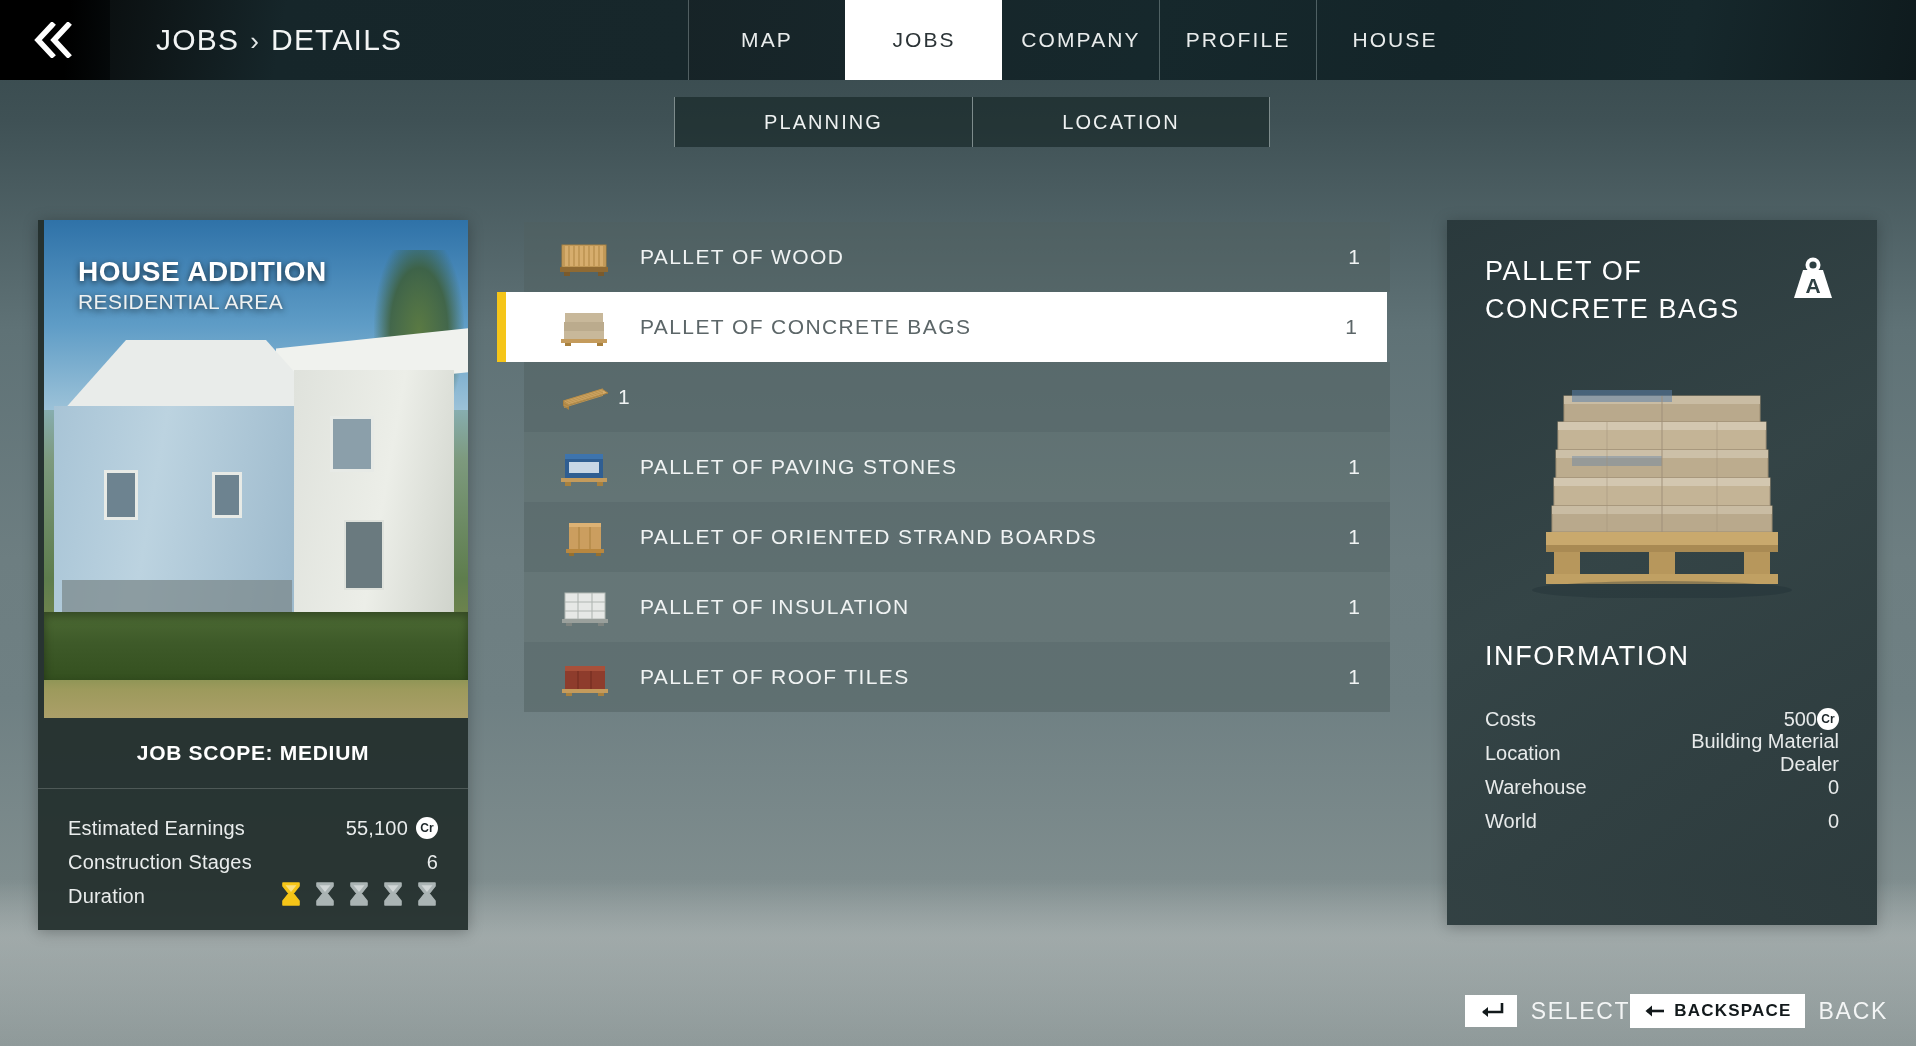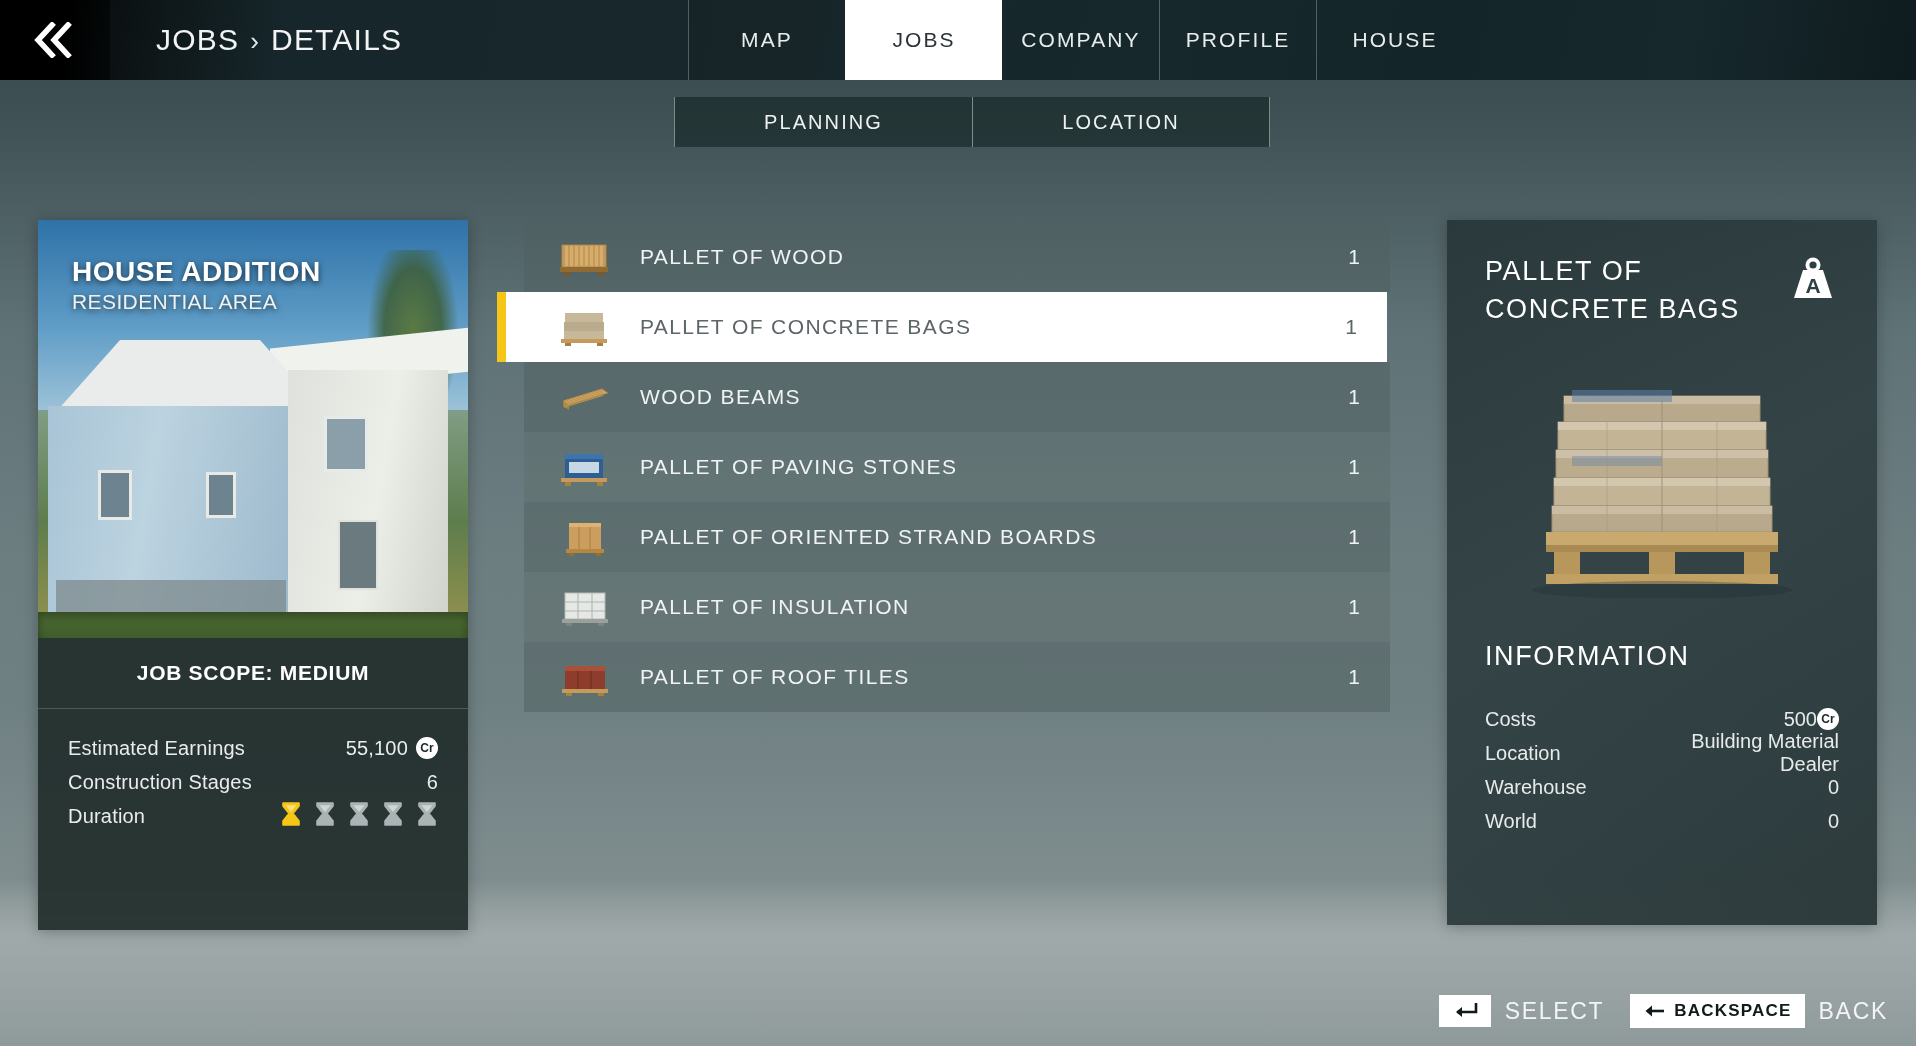--- a/index.html
+++ b/index.html
@@ -83,22 +83,23 @@
   .subtab.active{ background:#fff; color:#2b3336; border-left-color:transparent; }
   .subtab.active + .subtab{ border-left-color:transparent; }
 
   
   #jobcard{
     position:absolute; left:38px; top:220px; width:430px; height:710px; z-index:3;
     background:rgba(34,46,44,.93);
     box-shadow:0 2px 14px rgba(0,0,0,.28);
   }
   #jobphoto{
-    position:relative; height:418px; overflow:hidden;
+    position:relative; height:498px; overflow:hidden;
     background:linear-gradient(to bottom,#4a86b4 0%,#6ba3c9 22%,#8fbdd8 30%,#7d9a7e 48%,#5e7d4d 72%,#7f8a4c 88%,#9a9257 100%);
+    margin-left:6px;
   }
   
   .sky{position:absolute;left:0;top:0;width:100%;height:190px;
        background:linear-gradient(to bottom,#2f72a8 0%,#5e9cc6 55%,#9cc2d8 100%);}
   .house-roof{position:absolute;left:18px;top:120px;width:268px;height:0;
        border-left:64px solid transparent;border-right:64px solid transparent;
        border-bottom:72px solid #e9ecea; transform:skewX(0deg);}
   .house-main{position:absolute;left:10px;top:186px;width:250px;height:210px;
        background:linear-gradient(100deg,#a8c4d6 0%,#bcd3e0 40%,#9bb8cb 100%);}
   .house-right{position:absolute;left:250px;top:150px;width:160px;height:250px;
@@ -196,21 +197,21 @@
   #infotable{ margin-top:30px; }
   .irow{
     display:flex; align-items:center; height:34px;
     font-size:20px; color:#e7eaea;
   }
   .irow .ilabel{ flex:0 0 160px; }
   .irow .ival{ flex:1; text-align:right; display:flex; justify-content:flex-end; align-items:center; }
 
   
   #actionbar{
-    position:absolute; right:28px; bottom:18px; display:flex; align-items:center; gap:26px; z-index:6;
+    position:absolute; right:28px; bottom:18px; display:flex; align-items:center; z-index:6;
   }
   .act{ display:flex; align-items:center; gap:14px; }
   .keycap{
     background:#fff; color:#12191b; font-size:17px; font-weight:700; letter-spacing:1.2px;
     padding:7px 13px; display:flex; align-items:center; gap:9px; min-height:31px;
   }
   .keycap.enter{ padding:6px 12px; }
   .actlabel{ font-size:23px; letter-spacing:1.7px; color:#f3f5f5; }
 </style>
 </head>
@@ -362,21 +363,20 @@
             <path d="M5 24 L11 28 L11 33 L5 29 Z" fill="#a8803f"></path>
             <g stroke="#bb9350" stroke-width="1">
               <line x1="6" y1="24" x2="45" y2="12" transform="translate(0,0)"></line>
               <line x1="6" y1="24" x2="45" y2="12" transform="translate(0,1.6)"></line>
               <line x1="6" y1="24" x2="45" y2="12" transform="translate(0,3.2)"></line>
               <line x1="6" y1="24" x2="45" y2="12" transform="translate(0,4.800000000000001)"></line>
               <line x1="6" y1="24" x2="45" y2="12" transform="translate(0,6.4)"></line>
             </g>
           </svg>
         </span>
-        <span class="nm">WOOD BEAMS</span>
         <span class="qt">1</span>
       </div>
       <div class="srow even">
 
         <span class="ico">
           <svg width="54" height="40" viewBox="0 0 54 40">
             <rect x="7" y="7" width="38" height="24" fill="#2f5e92"></rect>
             <rect x="7" y="7" width="38" height="5" fill="#3e74ad"></rect>
             <rect x="11" y="15" width="30" height="11" fill="#e3ecf4" opacity=".85"></rect>
             <rect x="3" y="31" width="46" height="4" fill="#c49b5c"></rect>

